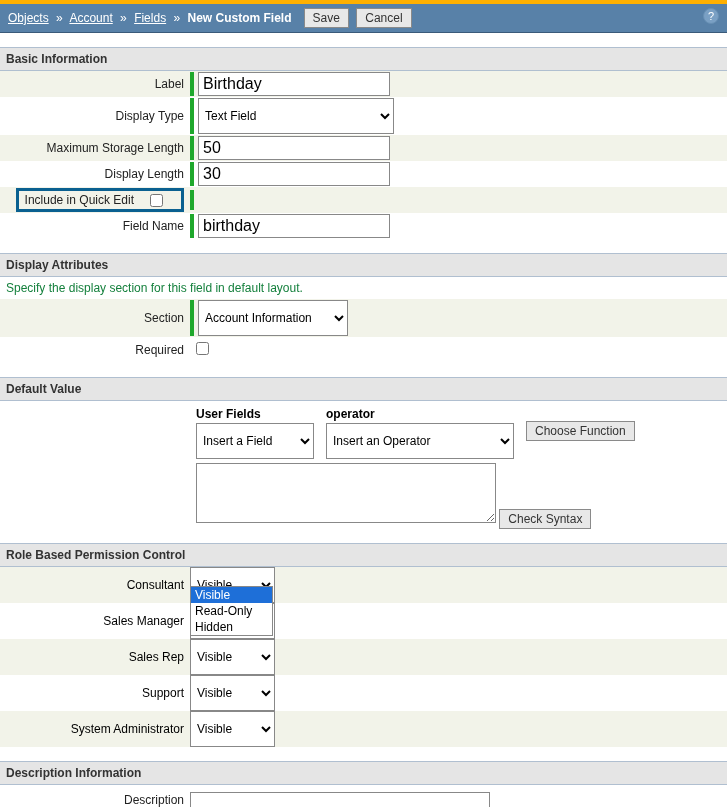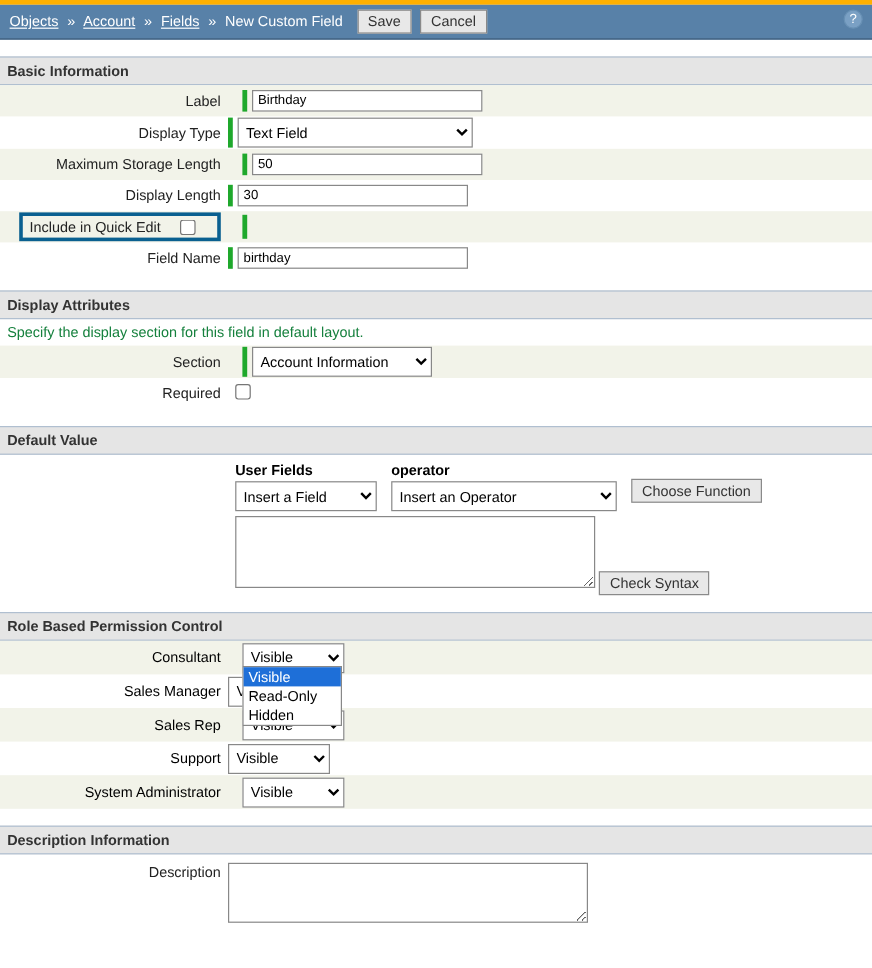--- a/index.html
+++ b/index.html
@@ -1,36 +1,36 @@
 <!DOCTYPE html>
 <html><head>
 <meta charset="utf-8">
 <style>
 * { box-sizing: border-box; margin: 0; padding: 0; font-family: Arial, Helvetica, sans-serif; font-size: 12px; }
 body { background: #fff; width: 727px; }
 .topbar { background: #ffb000; height: 4px; }
 .header { background: #5881a8; color: #fff; padding: 4px 8px; display: flex; align-items: center; position: relative; border-bottom:1px solid #3a5a7a;}
 .breadcrumb a { color: #fff; text-decoration: underline; cursor: pointer; }
 .breadcrumb span.sep { margin: 0 4px; }
-.breadcrumb .current { font-weight: normal; color: #fff; }
+.breadcrumb .current { font-weight: bold; color: #fff; }
 .header-buttons { margin-left: 12px; }
 .header-buttons button, .btn { background: #e8e8e8; border: 1px solid #8a8a8a; padding: 2px 8px; font-size: 12px; cursor: pointer; color:#333;}
 .header-buttons button { margin-right: 4px; }
 .help-icon { position: absolute; right: 8px; top: 4px; width: 16px; height: 16px; border-radius: 50%; background: #7aa0c4; color: #fff; display:flex; align-items:center; justify-content:center; font-size:11px; cursor:pointer; border:1px solid #6890b4;}
 .section-title { background: #e5e5e5; border: 1px solid #b0bfd0; border-left: none; border-right: none; padding: 4px 6px; font-weight: bold; color: #333; margin-top: 14px;}
 .section-body { padding: 0; }
 .form-row { display: flex; align-items: center; min-height: 26px; }
 .form-row .lbl { width: 190px; text-align: right; padding-right: 6px; color: #222;}
 .form-row .ctrl { flex: 1; padding: 1px 0; }
 .greenbar { border-left: 4px solid #1fa82c; padding-left: 4px; display:inline-block;}
-input[type=text], textarea { border: 1px solid #888; padding: 2px 4px; font-size: 11px; background:#fff;}
+input[type=text], textarea { border: 1px solid #888; padding: 2px 4px; font-size: 16px; background:#fff;}
 input.wide { width: 192px; }
-select.styled { border: 1px solid #888; padding: 1px 2px; font-size: 12px; background:#fff; height:25px;}
+select.styled { border: 1px solid #888; padding: 1px 2px; font-size: 12px; background:#fff; height:36px;}
 .section-note { padding: 4px 6px; color:#15803d;}
-.stripe { background: #f2f3e9; gap: 12px; }
+.stripe { background: #f2f3e9; }
 .circled { border: 3px solid #0a6090; border-radius: 0; padding: 2px 4px; margin-left: -6px;}
 .dv-block { margin-left: 196px; padding-top:6px;}
 .dv-row { display:flex; gap:10px; margin-bottom:4px;}
 .dv-col {}
 .dv-head { font-weight:bold; margin-bottom:2px; display:block;}
 .dv-textarea { width: 300px; height: 60px; border:1px solid #888;}
 .dv-hint { margin: 6px 0; font-size:12px; color:#222;}
 .role-row { display:flex; align-items:center; min-height: 28px; }
 .role-row .lbl { width: 190px; text-align: right; padding-right:6px;}
 .role-row .ctrl { position: relative; }

